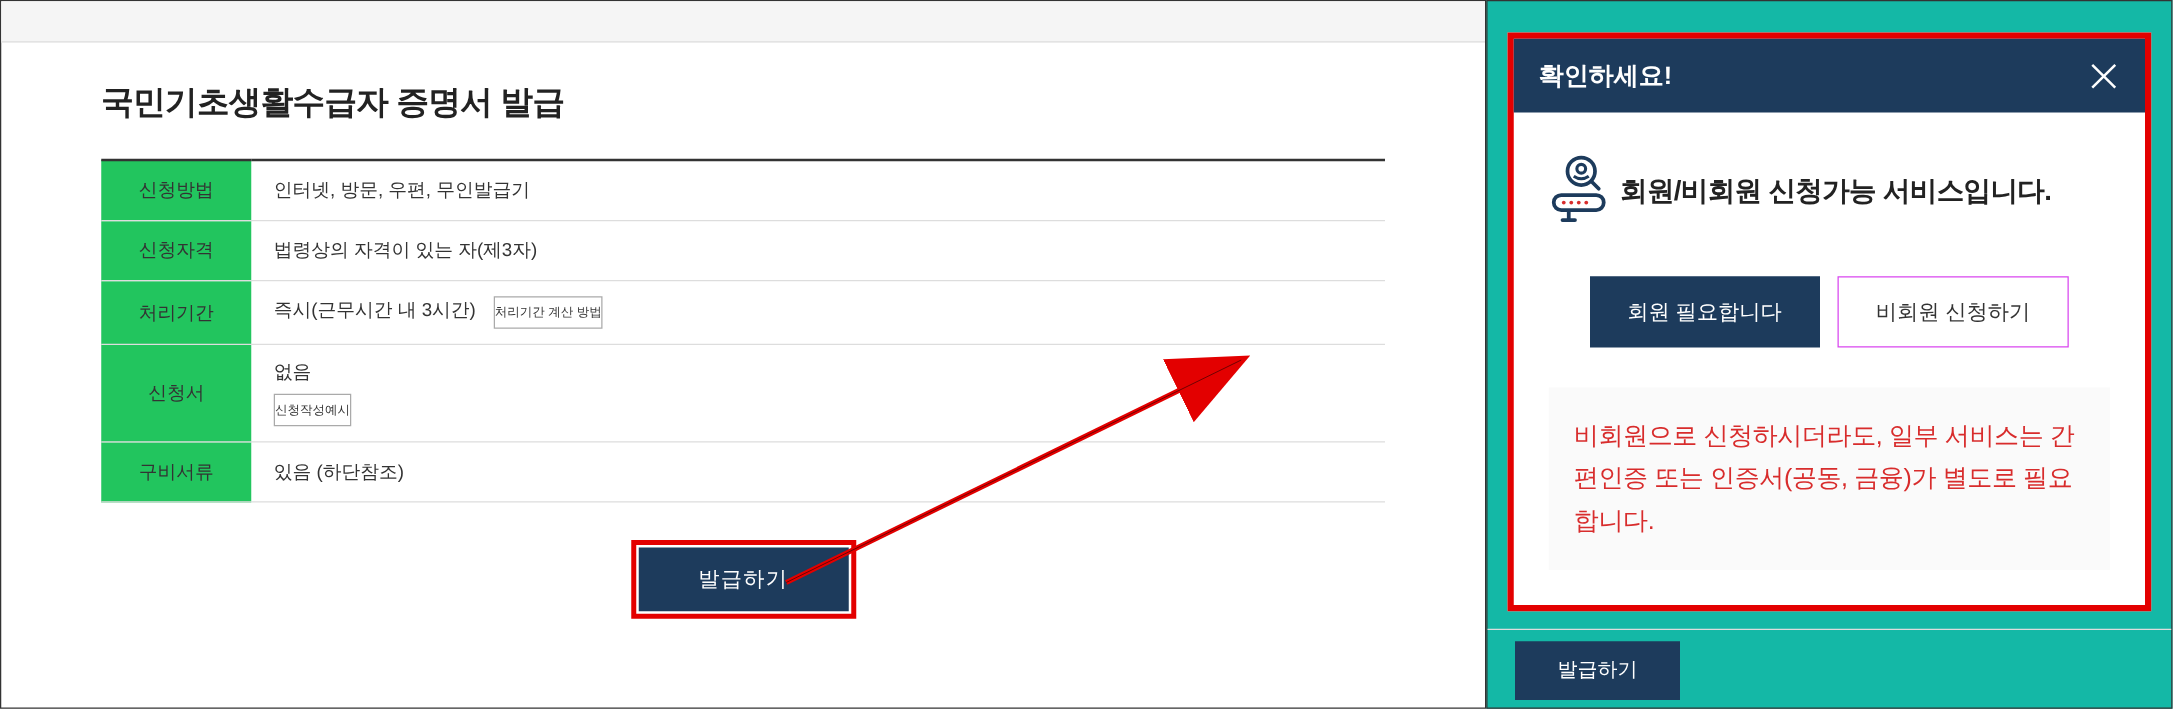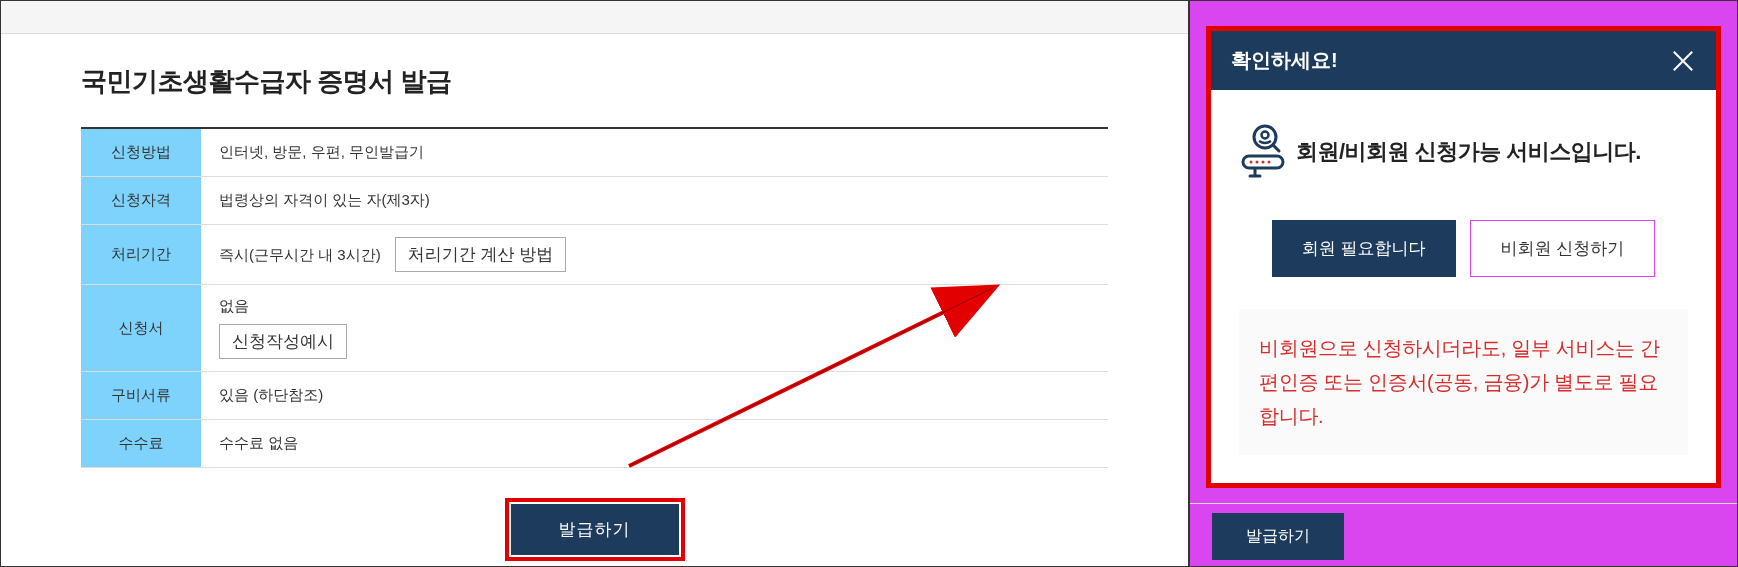--- a/index.html
+++ b/index.html
@@ -41,40 +41,40 @@
     .info-table {
       width: 100%;
       border-collapse: collapse;
       border-top: 2px solid #333;
     }
     .info-table tr {
       border-bottom: 1px solid #ddd;
     }
     .info-table th {
       width: 120px;
-      background: #7dd3fc;
+      background: #22c55e;
       font-size: 15px;
       font-weight: normal;
       color: #333;
       text-align: center;
       padding: 14px 10px;
       vertical-align: middle;
     }
     .info-table td {
       font-size: 15px;
       color: #333;
       padding: 12px 18px;
       vertical-align: middle;
     }
     .inline-btn {
       display: inline-block;
       border: 1px solid #aaa;
       background: #fff;
-      padding: 5px 12px;
-      font-size: 17px;
+      padding: 5px 0;
+      font-size: 10px;
       color: #333;
       margin-left: 10px;
       cursor: pointer;
     }
     .form-row-stack .inline-btn {
       margin-left: 0;
       margin-top: 8px;
     }
     .issue-btn-wrap {
       text-align: center;
@@ -102,21 +102,21 @@
       width: 390px;
       height: 200px;
       pointer-events: none;
       z-index: 5;
     }
 
     .right-panel {
       flex: 1;
       height: 100%;
       border: 1px solid #333;
-      background: #d946ef;
+      background: #14b8a6;
       position: relative;
     }
     .modal-highlight {
       border: 5px solid #e30000;
       margin: 25px 16px 0 16px;
       background: #fff;
       position: relative;
     }
     .modal-header {
       background: #1d3b5c;
@@ -247,24 +247,20 @@
         <tr>
           <th>신청서</th>
           <td class="form-row-stack">
             <div>없음</div>
             <button class="inline-btn">신청작성예시</button>
           </td>
         </tr>
         <tr>
           <th>구비서류</th>
           <td>있음 (하단참조)</td>
-        </tr>
-        <tr>
-          <th>수수료</th>
-          <td>수수료 없음</td>
         </tr>
       </tbody>
         </table>
 
       <div class="issue-btn-wrap">
         <span class="highlight-box">
           <button class="issue-btn">발급하기</button>
         </span>
       </div>
     </div>

